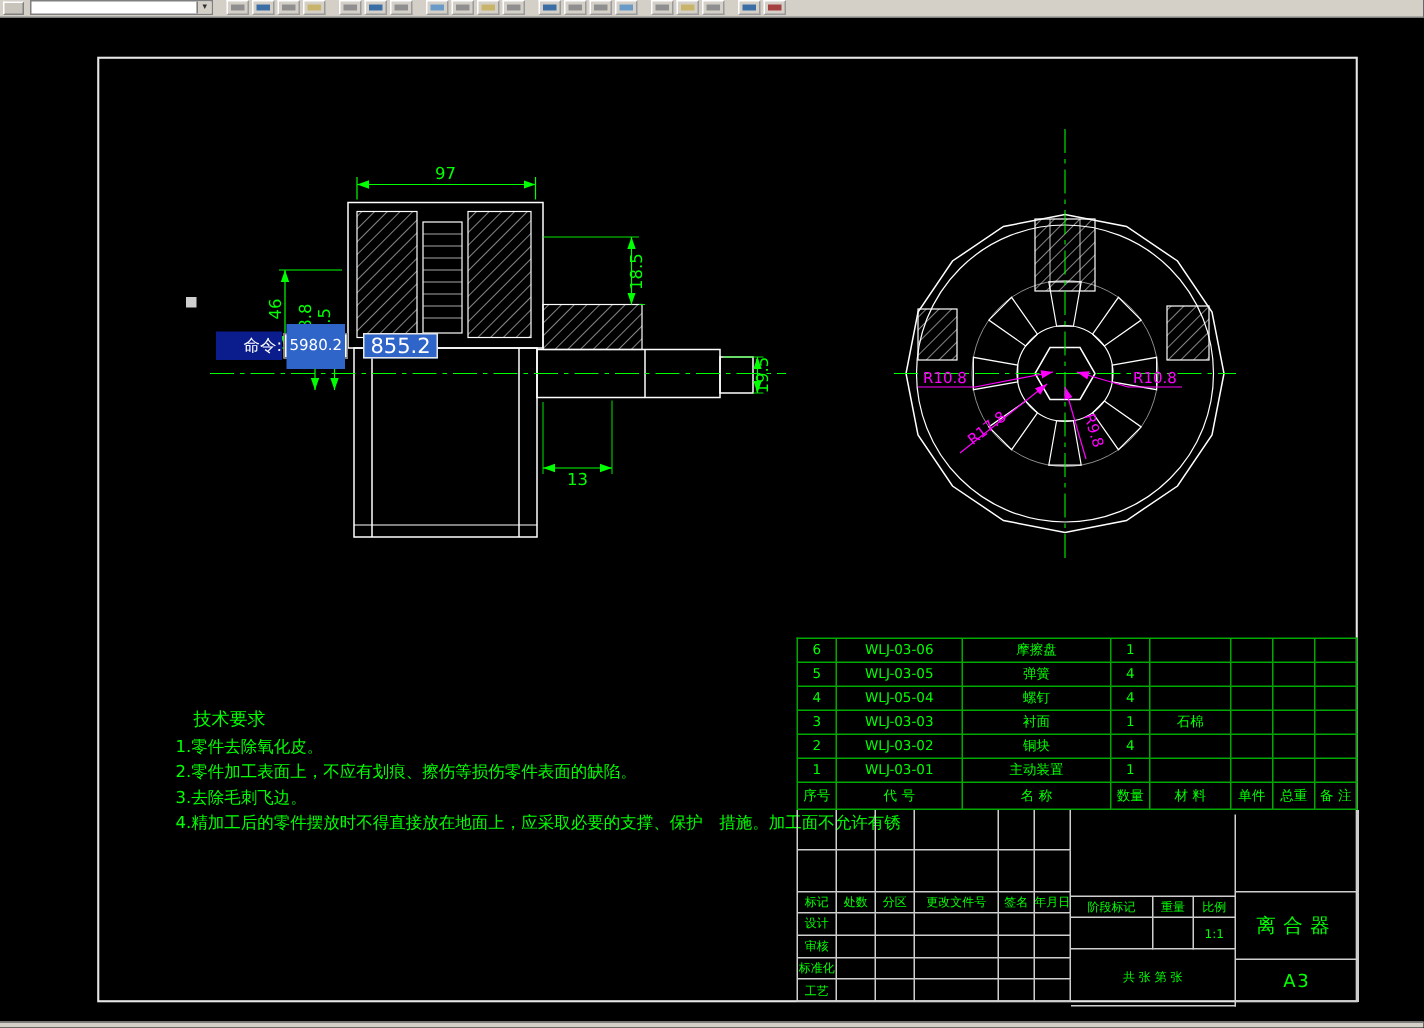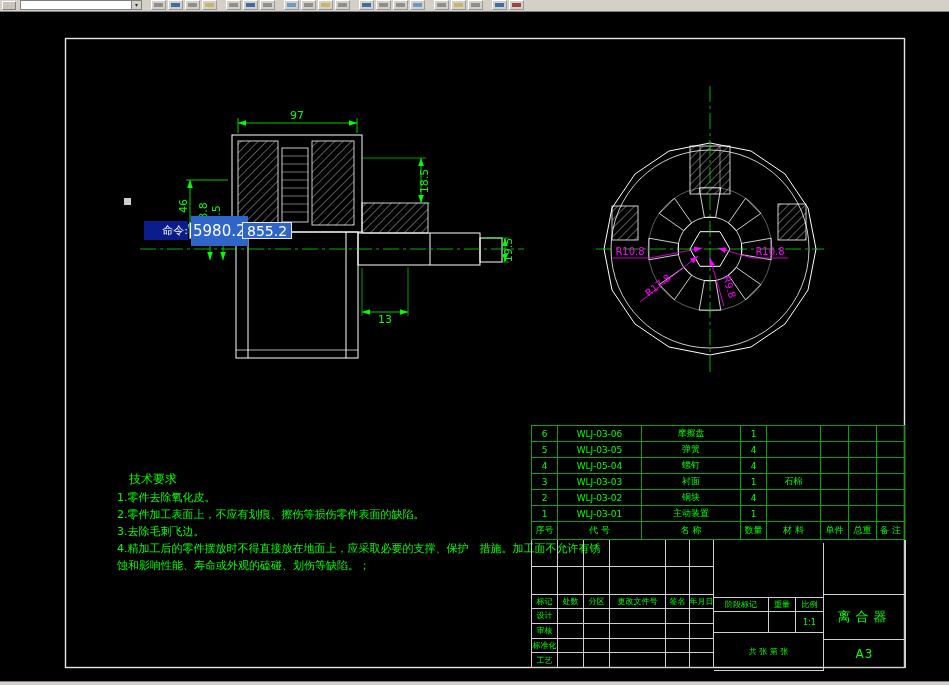--- a/index.html
+++ b/index.html
@@ -20,21 +20,21 @@
   .status-strip{position:absolute;left:0;bottom:0;width:949px;height:4px;background:#d4d0c8;border-top:1px solid #7f7f7f;z-index:6}
 
   
   svg.draw{position:absolute;left:0;top:0;z-index:1;font-family:"DejaVu Sans",sans-serif}
 
   
   .cmd-label{position:absolute;left:144px;top:221px;width:44px;height:19px;background:#0b1d8c;color:#fff;
              font-size:11px;line-height:19px;text-align:right;z-index:5}
   .cmd-x{position:absolute;left:189px;top:222px;height:17px;background:#fff;border:1px solid #7f7f7f;z-index:5;
          display:flex;align-items:center;padding:0 1px}
-  .cmd-x .sel{background:#2f64c8;color:#fff;font-size:15px;line-height:14px;padding:8px 2px;white-space:nowrap}
+  .cmd-x .sel{background:#2f64c8;color:#fff;font-size:10px;line-height:14px;padding:8px 2px;white-space:nowrap}
   .cmd-y{position:absolute;left:242px;top:222px;height:17px;background:#2f64c8;border:1px solid #e6e6e6;color:#fff;
          font-size:14px;line-height:14px;padding:1px 4px;z-index:5;white-space:nowrap}
 
   
   .tech{position:absolute;left:117px;top:471px;color:#00ff00;z-index:3;font-size:11px;line-height:17px;white-space:nowrap}
   .tech .t{font-size:12px;margin-left:12px;margin-bottom:1px}
 
   
   .bom{position:absolute;left:531px;top:425px;width:374px;height:115px;z-index:3;display:grid;
        grid-template-columns:26px 84px 99px 26px 54px 28px 28px 1fr;
@@ -259,21 +259,20 @@
   <span class="sel">5980.2</span>
 </div>
 <div class="cmd-y">855.2</div>
 
 <div class="tech">
   <div class="t">技术要求</div>
   <div>1.零件去除氧化皮。</div>
   <div>2.零件加工表面上，不应有划痕、擦伤等损伤零件表面的缺陷。</div>
   <div>3.去除毛刺飞边。</div>
   <div>4.精加工后的零件摆放时不得直接放在地面上，应采取必要的支撑、保护　措施。加工面不允许有锈</div>
-  <div>蚀和影响性能、寿命或外观的磕碰、划伤等缺陷。；</div>
 </div>
 
 <div class="bom">
 
   <div class="c">6</div>
   <div class="c">WLJ-03-06</div>
   <div class="c">摩擦盘</div>
   <div class="c">1</div>
   <div class="c"></div>
   <div class="c"></div>

